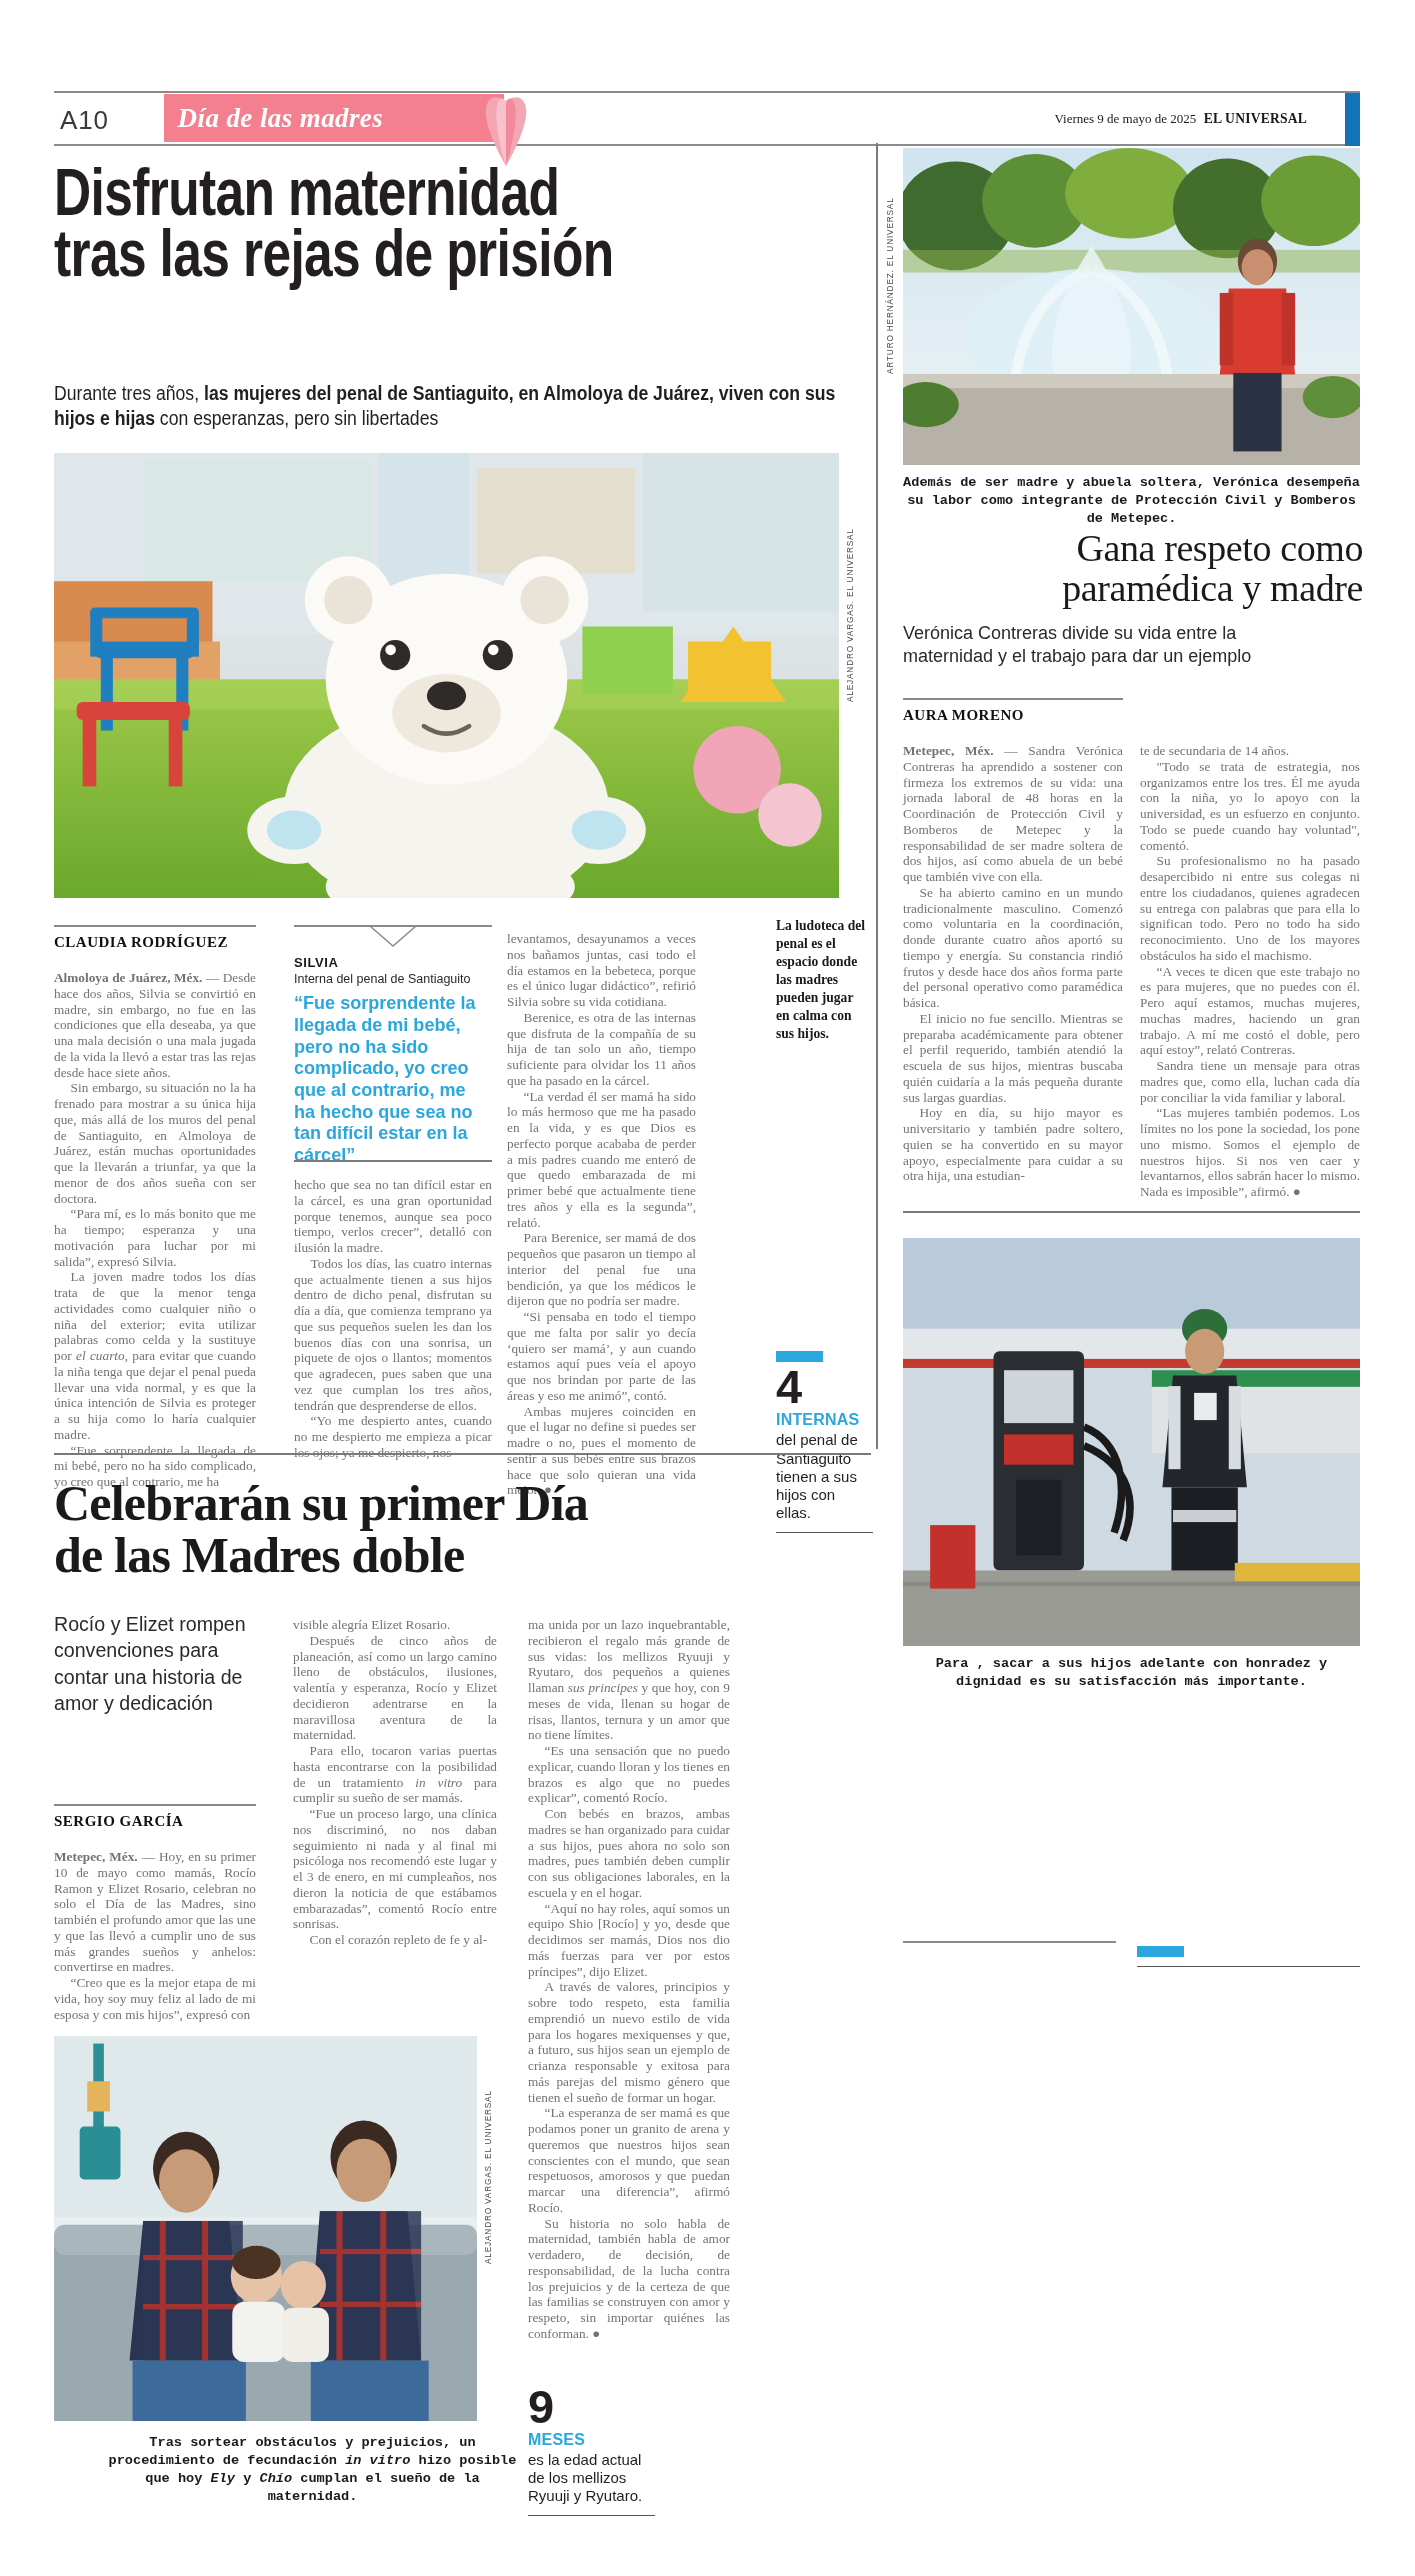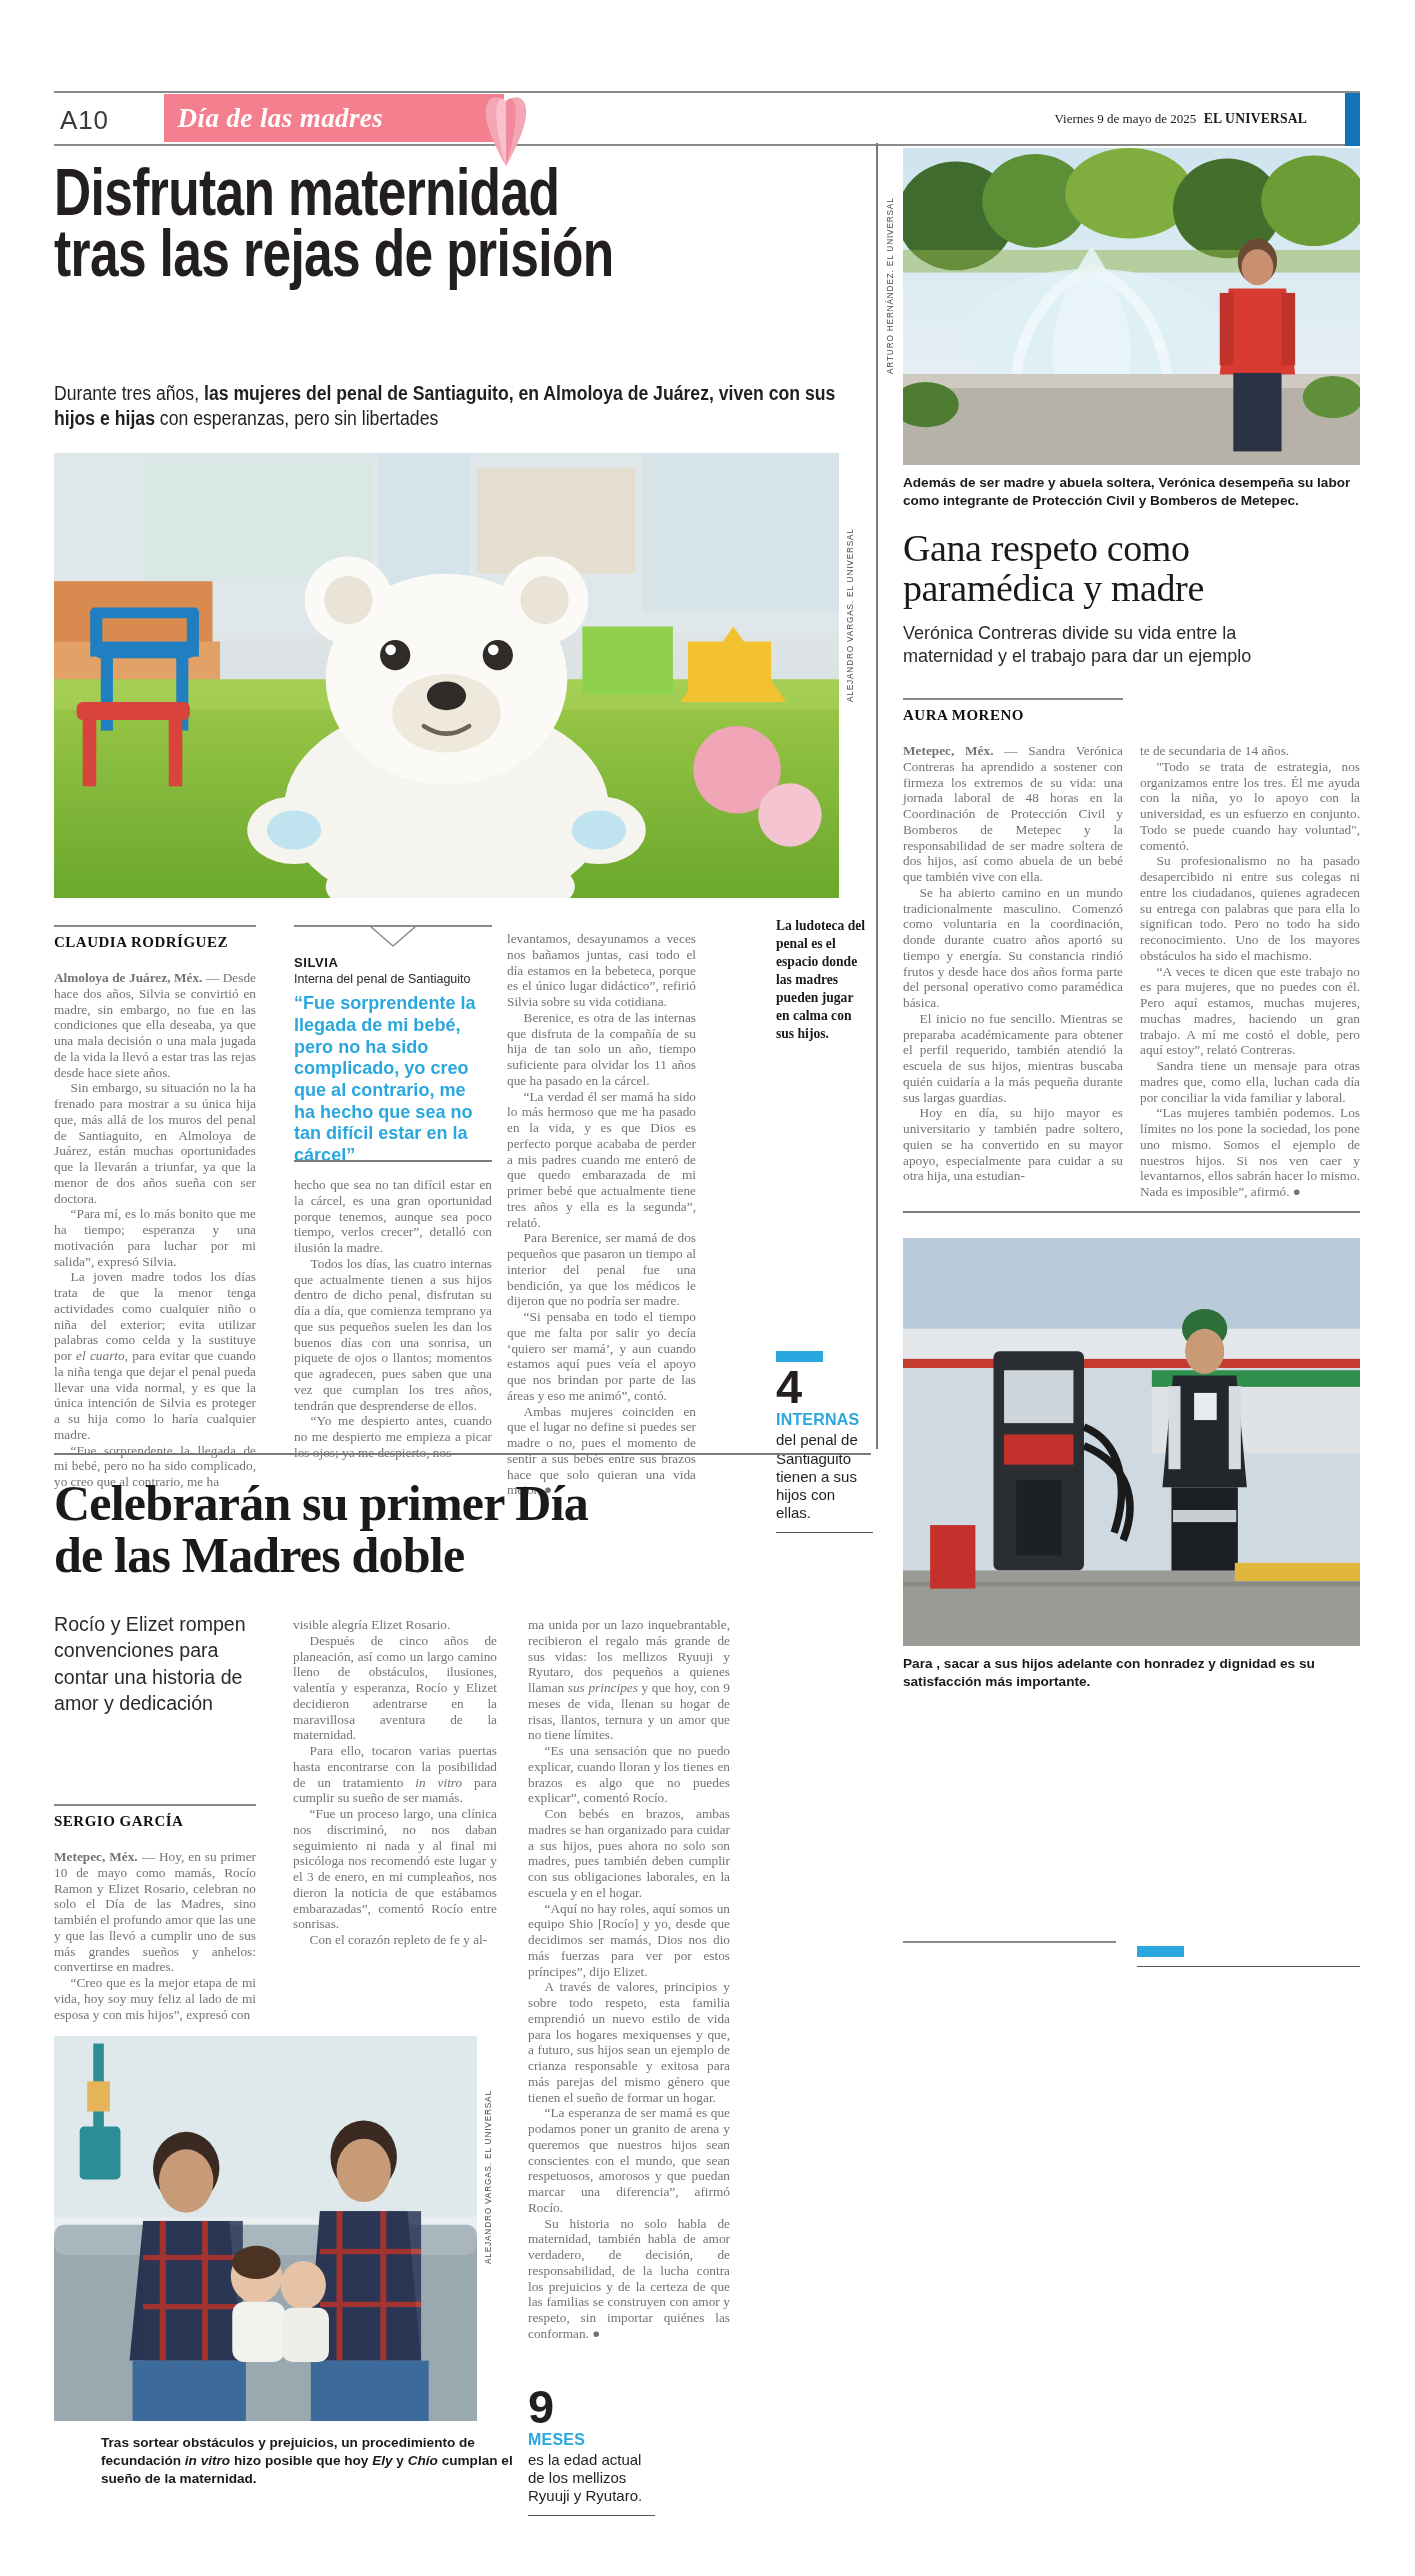--- a/index.html
+++ b/index.html
@@ -67,22 +67,22 @@
   .photo { position:absolute; overflow:hidden; }
   .credit-v {
     position:absolute;
     font-family:"Liberation Sans", sans-serif;
     font-size:8.3px; letter-spacing:0.8px; color:#4a4a4a;
     writing-mode:vertical-rl; transform:rotate(180deg);
     white-space:nowrap;
   }
   .caption {
     position:absolute;
-    font-family:Liberation Sans, sans-serif;
-    font-weight:bold; font-size:13.6px; line-height:1.33; color:#1a1a1a;
+    font-family:Liberation Mono, monospace;
+    font-weight:bold; font-size:13.6px; line-height:1.33; color:#1a1a1a;text-align:center;
   }
   .caption i { font-style:italic; }
 
   
   .col {
     position:absolute;
     font-family:"Liberation Serif", serif;
     font-size:13.3px; line-height:1.185;
     text-align:justify; color:#737373;
     -webkit-hyphens:auto; hyphens:auto;
@@ -365,21 +365,21 @@
       </g>
 
       <ellipse cx="570" cy="330" rx="40" ry="28" fill="#5f8f3a"></ellipse>
       <ellipse cx="30" cy="340" rx="44" ry="30" fill="#4e7c31"></ellipse>
     </svg>
   </div>
   <div class="credit-v" style="left:885px; top:148px; height:226px;">ARTURO HERNÁNDEZ. EL UNIVERSAL</div>
 
   <div class="caption" style="left:903px; top:474px; width:457px;">Además de ser madre y abuela soltera, Verónica desempeña su labor como integrante de Protección Civil y Bomberos de Metepec.</div>
 
-  <div class="sec-head" style="left:903px; top:528px; width:460px;">
+  <div class="sec-head" style="left:903px; top:528px; width:460px;text-align:right;">
     <div>Gana respeto como</div>
     <div>paramédica y madre</div>
   </div>
   <div class="sec-deck" style="left:903px; top:622px; width:423px;">Verónica Contreras divide su vida entre la maternidad y el trabajo para dar un ejemplo</div>
 
   <div class="byline-rule" style="left:903px; top:698px; width:220px;"></div>
   <div class="byline" style="left:903px; top:707px;">AURA MORENO</div>
 
   <div class="col" style="left:903px; top:743px; width:220px;">
     <p class="first"><b>Metepec, Méx.</b> — Sandra Verónica Contreras ha aprendido a sostener con firmeza los extremos de su vida: una jornada laboral de 48 horas en la Coordinación de Protección Civil y Bomberos de Metepec y la responsabilidad de ser madre soltera de dos hijos, así como abuela de un bebé que también vive con ella.</p>

